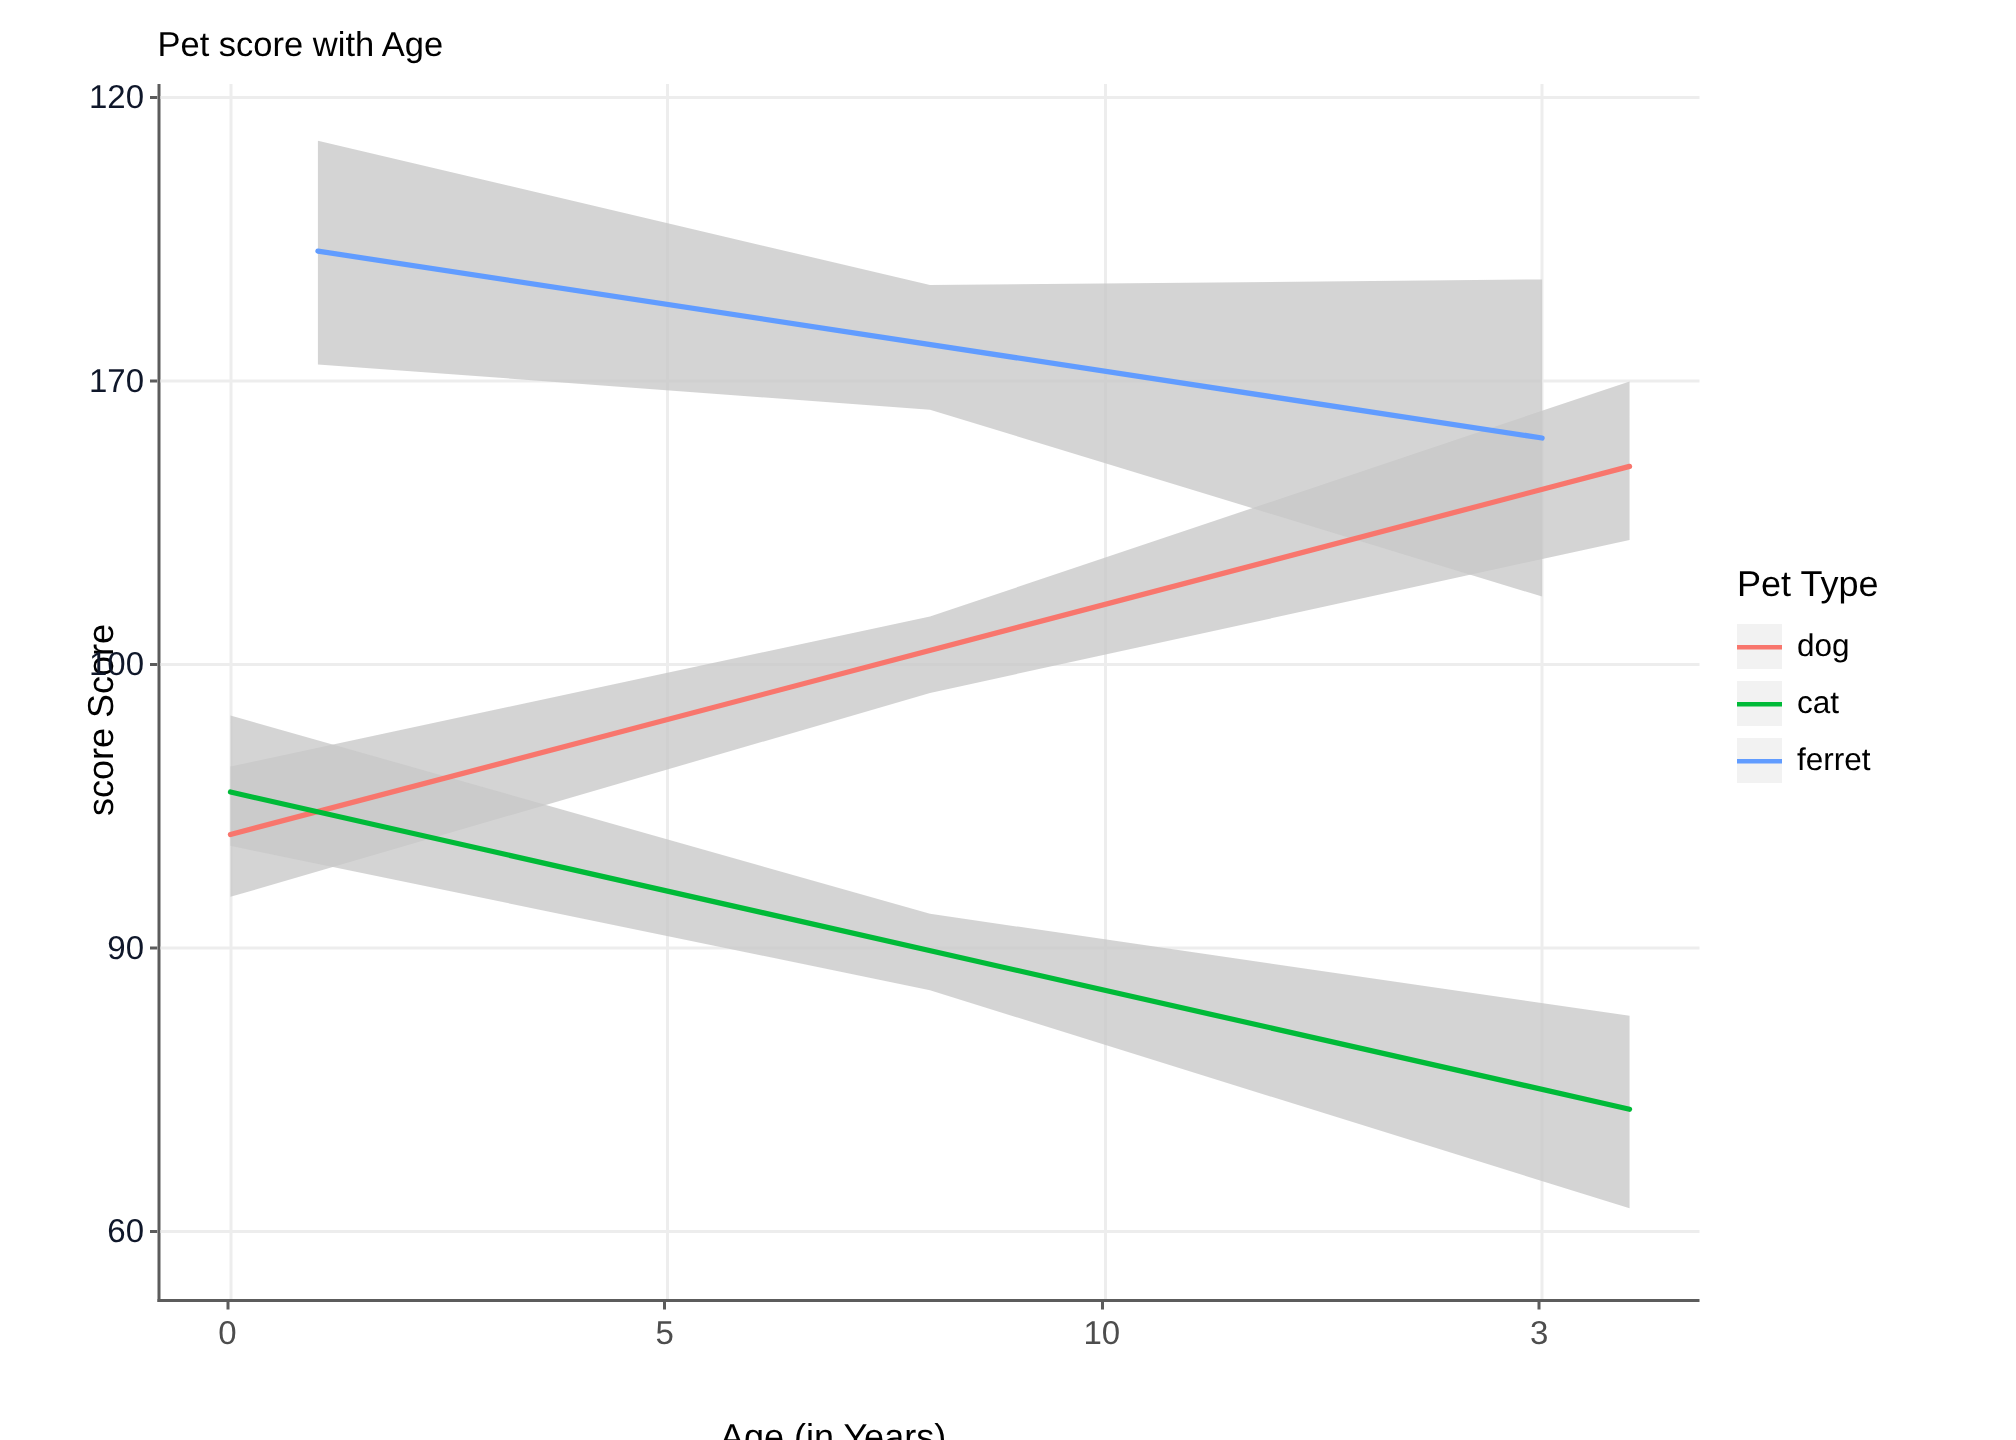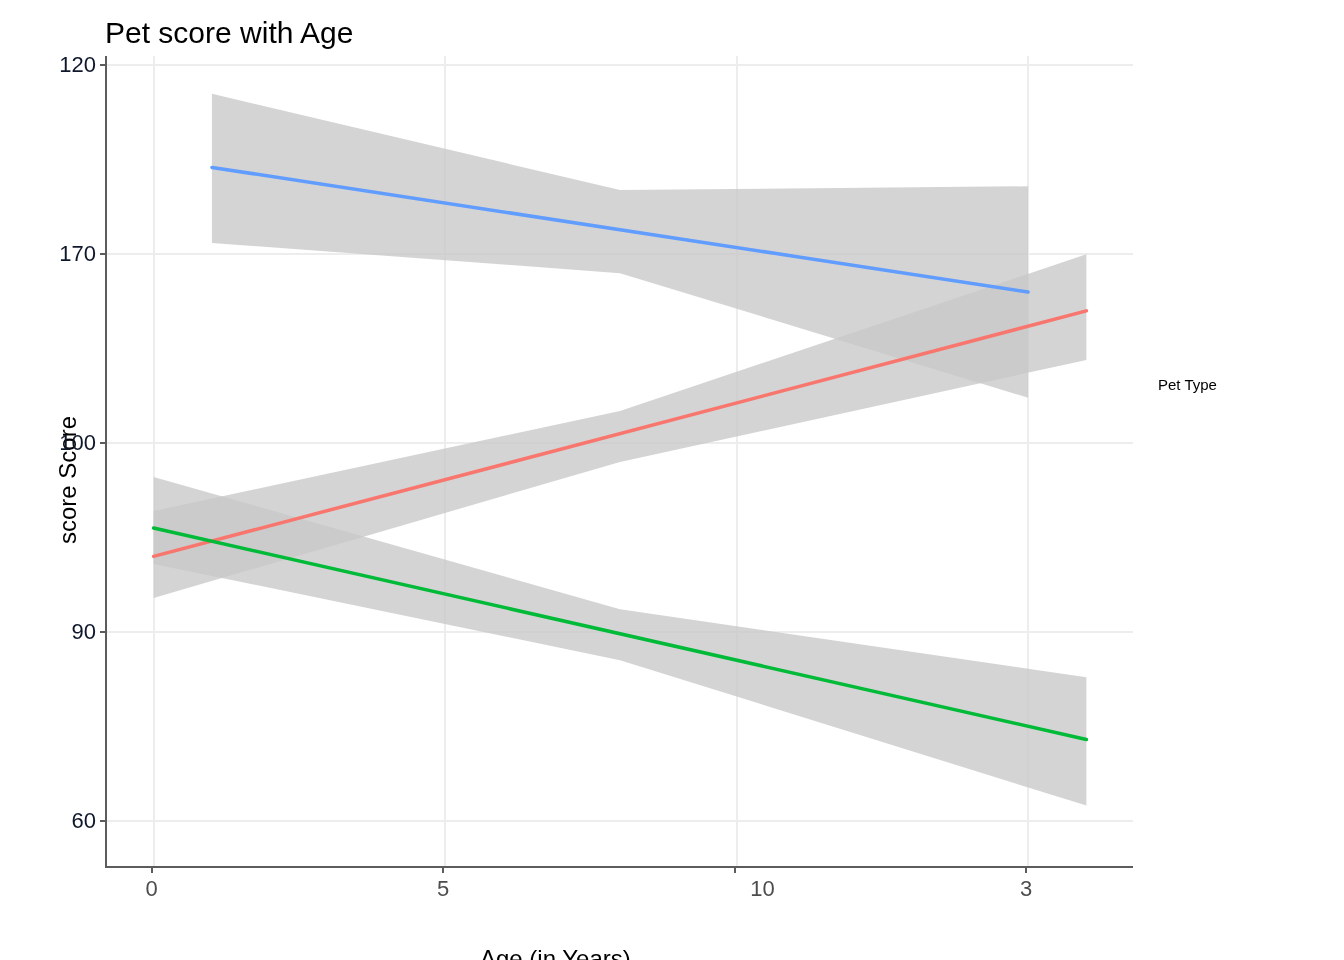--- a/index.html
+++ b/index.html
@@ -12,21 +12,21 @@
   }
   .chart-wrap {
     position: relative;
     width: 1344px;
     height: 960px;
   }
   .title {
     position: absolute;
     left: 105px;
     top: 16px;
-    font-size: 30px;
+    font-size: 23px;
     color: #000;
   }
   .plot {
     position: absolute;
     left: 105px;
     top: 56px;
     width: 1028px;
     height: 812px;
     background: #ffffff;
     border-left: 2px solid #5c5c5c;
@@ -84,21 +84,21 @@
     width: 2px;
     height: 5px;
     background: #5c5c5c;
   }
   .legend {
     position: absolute;
     left: 1158px;
     top: 376px;
   }
   .legend-title {
-    font-size: 15px;
+    font-size: 24px;
     color: #000;
     margin-bottom: 12px;
   }
   .legend-item {
     display: flex;
     align-items: center;
     margin-bottom: 8px;
   }
   .legend-key {
     width: 30px;
@@ -145,21 +145,21 @@
       <div class="ytick-label" style="top: 254.252px;">170</div>
       <div class="tick-mark-y" style="top: 253.252px;"></div>
       <div class="ytick-label" style="top: 65.4406px;">120</div>
       <div class="tick-mark-y" style="top: 64.4406px;"></div>
     </div>
   <div id="xticks-container">
       <div class="xtick-label" style="left: 151.636px;">0</div>
       <div class="tick-mark-x" style="left: 150.636px;"></div>
       <div class="xtick-label" style="left: 443.114px;">5</div>
       <div class="tick-mark-x" style="left: 442.114px;"></div>
-      <div class="xtick-label" style="left: 734.591px; margin-left: 28px;">10</div>
+      <div class="xtick-label" style="left: 734.591px;">10</div>
       <div class="tick-mark-x" style="left: 733.591px;"></div>
       <div class="xtick-label" style="left: 1026.07px;">3</div>
       <div class="tick-mark-x" style="left: 1025.07px;"></div>
     </div>
 
   <div class="plot">
     <div id="grid-container">
         <div class="gridline-h" style="left: 0px; top: 763.685px; width: 1026px;"></div>
         <div class="gridline-h" style="left: 0px; top: 574.874px; width: 1026px;"></div>
         <div class="gridline-h" style="left: 0px; top: 386.063px; width: 1026px;"></div>
@@ -175,15 +175,35 @@
         <polygon points="46.63636363636364,421.048951048951 513,553.2167832167831 979.3636363636363,621.1888111888112 979.3636363636363,749.5804195804195 513,604.1958041958042 46.63636363636364,507.9020979020979" fill="#C8C8C8" fill-opacity="0.78"></polygon>
         <polygon points="104.93181818181817,37.76223776223776 513,134.05594405594388 921.0681818181818,130.27972027972032 921.0681818181818,341.7482517482516 513,217.1328671328671 104.93181818181817,186.92307692307702" fill="#C8C8C8" fill-opacity="0.78"></polygon>
         <polyline points="46.63636363636364,500.3496503496503 979.3636363636363,254.89510489510485" fill="none" stroke="#F8766D" stroke-width="3.5" stroke-linecap="round"></polyline>
         <polyline points="46.63636363636364,472.02797202797194 979.3636363636363,683.4965034965035" fill="none" stroke="#00BA38" stroke-width="3.5" stroke-linecap="round"></polyline>
         <polyline points="104.93181818181817,111.3986013986015 921.0681818181818,236.01398601398603" fill="none" stroke="#619CFF" stroke-width="3.5" stroke-linecap="round"></polyline>
       </svg>
   </div>
 
   <div class="legend">
     <div class="legend-title">Pet Type</div>
+    <div id="legend-items">
+        <div class="legend-item">
+          <div class="legend-key">
+            <div class="legend-line" style="background: rgb(248, 118, 109);"></div>
+          </div>
+          <div class="legend-label">dog</div>
+        </div>
+        <div class="legend-item">
+          <div class="legend-key">
+            <div class="legend-line" style="background: rgb(0, 186, 56);"></div>
+          </div>
+          <div class="legend-label">cat</div>
+        </div>
+        <div class="legend-item">
+          <div class="legend-key">
+            <div class="legend-line" style="background: rgb(97, 156, 255);"></div>
+          </div>
+          <div class="legend-label">ferret</div>
+        </div>
+      </div>
   </div>
 
 </div>
 
 </body></html>

